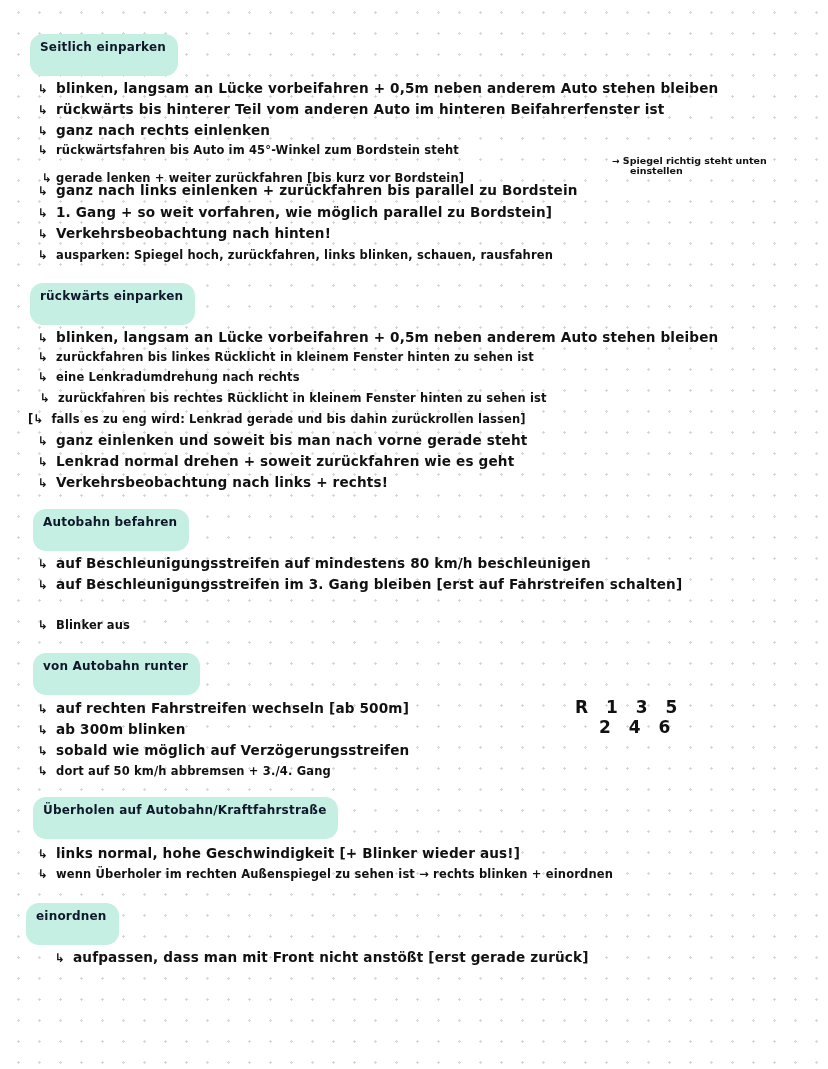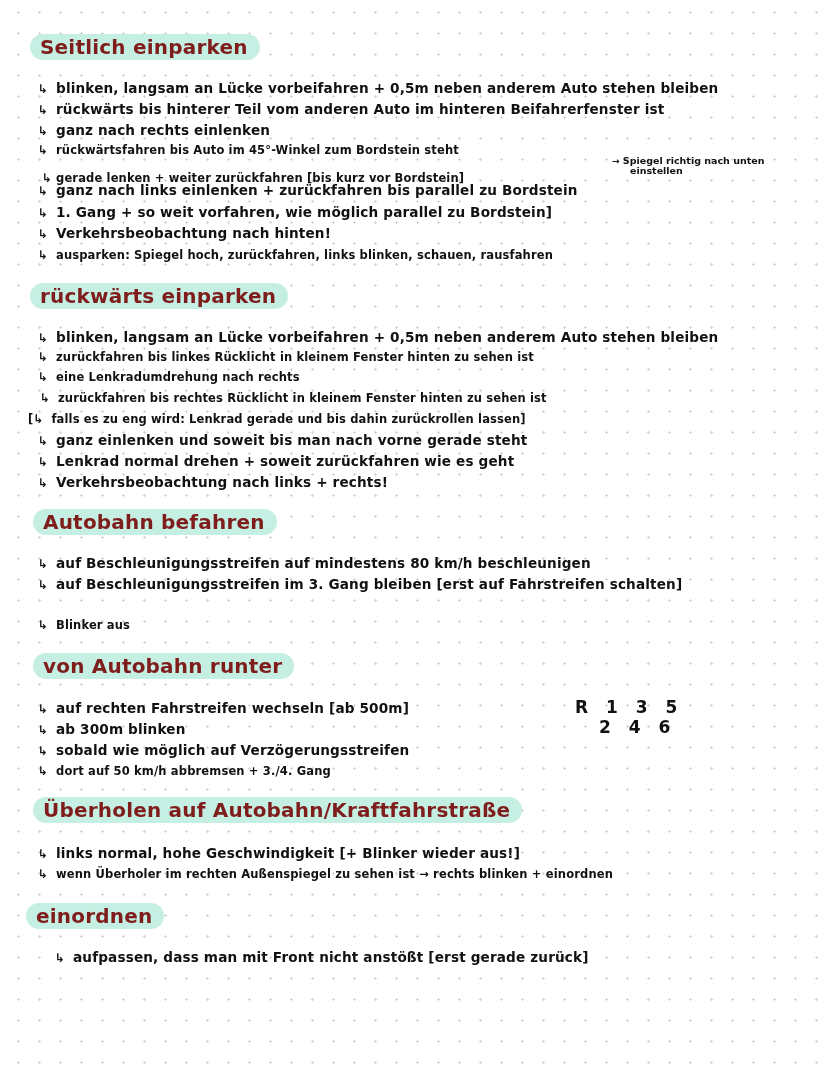--- a/index.html
+++ b/index.html
@@ -17,29 +17,29 @@
       background-position: 8px 2px;
       font-family: "DejaVu Sans", sans-serif;
       color: #111;
     }
     .page {
       position: absolute;
       inset: 0;
     }
     .heading {
       position: absolute;
-      height: 26px;
+      height: 42px;
       line-height: 26px;
       padding: 0 12px 0 10px;
       border-radius: 13px;
       background: #c5efe2;
-      font-size: 20px;
+      font-size: 12px;
       font-weight: bold;
       letter-spacing: 0.2px;
-      color: #7f1d1d;
+      color: #0f172a;
       white-space: nowrap;
     }
     .line {
       position: absolute;
       font-size: 13.6px;
       font-weight: bold;
       letter-spacing: 0.15px;
       white-space: nowrap;
       line-height: 20px;
       color: #111;
@@ -81,21 +81,21 @@
 <div class="page">
 
   <div class="heading" style="left:30px; top:34px;">Seitlich einparken</div>
 
   <div class="line" style="left:38px; top:78px;"><span class="arrow">↳</span><span>blinken, langsam an Lücke vorbeifahren + 0,5m neben anderem Auto stehen bleiben</span></div>
   <div class="line" style="left:38px; top:99px;"><span class="arrow">↳</span><span>rückwärts bis hinterer Teil vom anderen Auto im hinteren Beifahrerfenster ist</span></div>
   <div class="line" style="left:38px; top:120px;"><span class="arrow">↳</span><span>ganz nach rechts einlenken</span></div>
   <div class="line small" style="left:38px; top:140px;"><span class="arrow">↳</span><span>rückwärtsfahren bis Auto im 45°-Winkel zum Bordstein steht</span></div>
   <div class="line small" style="left:38px; top:168px;text-align:center;"><span class="arrow">↳</span><span>gerade lenken + weiter zurückfahren [bis kurz vor Bordstein]</span></div>
   <div class="side-note" style="left:612px; top:156px;">
-    <div><span class="arrow">→</span> <span>Spiegel richtig nach unten</span></div>
+    <div><span class="arrow">→</span> <span>Spiegel richtig steht unten</span></div>
     <div style="padding-left:18px;">einstellen</div>
   </div>
   <div class="line" style="left:38px; top:180px;"><span class="arrow">↳</span><span>ganz nach links einlenken + zurückfahren bis parallel zu Bordstein</span></div>
   <div class="line" style="left:38px; top:202px;"><span class="arrow">↳</span><span>1. Gang + so weit vorfahren, wie möglich parallel zu Bordstein]</span></div>
   <div class="line" style="left:38px; top:223px;"><span class="arrow">↳</span><span>Verkehrsbeobachtung nach hinten!</span></div>
   <div class="line small" style="left:38px; top:245px;"><span class="arrow">↳</span><span>ausparken: Spiegel hoch, zurückfahren, links blinken, schauen, rausfahren</span></div>
 
   <div class="heading" style="left:30px; top:283px;">rückwärts einparken</div>
 
   <div class="line" style="left:38px; top:327px;"><span class="arrow">↳</span><span>blinken, langsam an Lücke vorbeifahren + 0,5m neben anderem Auto stehen bleiben</span></div>

